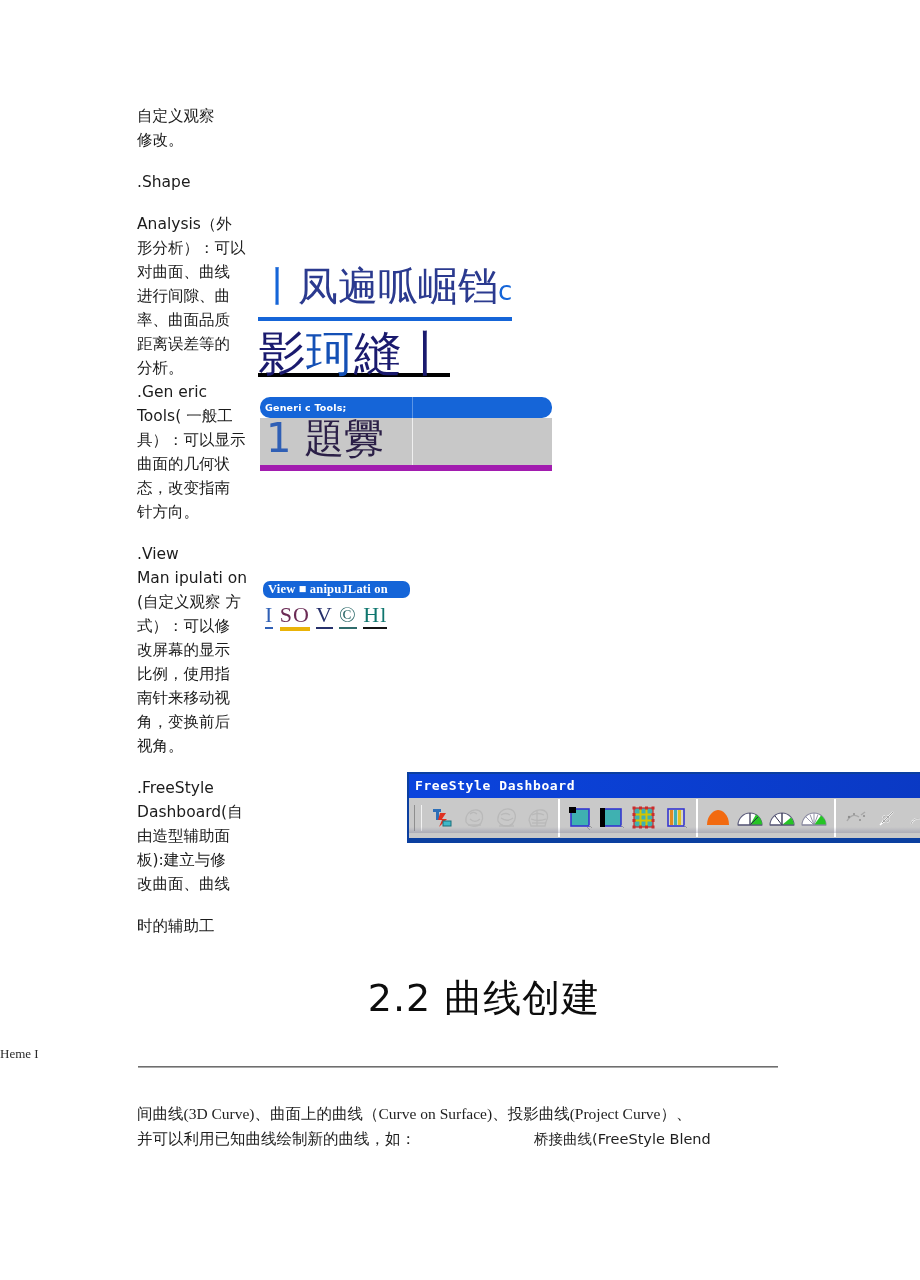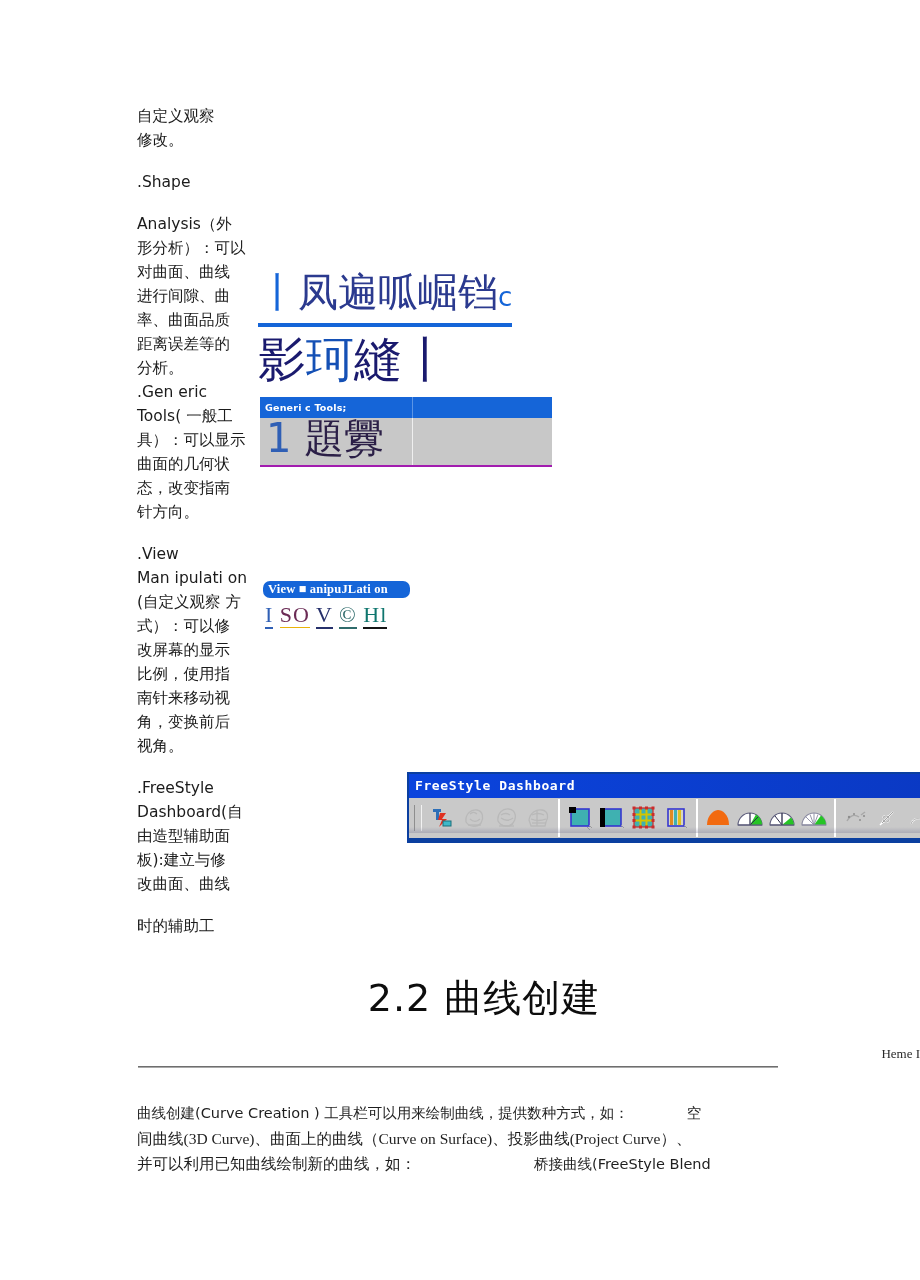--- a/index.html
+++ b/index.html
@@ -38,22 +38,23 @@
     margin: 0 0 0 0;
   }
   #left-column p.gap {
     margin-top: 18px;
   }
 
   
   #garble-block {
     position: absolute;
     left: 258px;
-    top: 268px;
+    top: 262px;
     width: 330px;
+    text-decoration: underline;
   }
   .garble-line1 {
     font-family: "DejaVu Sans", sans-serif;
     font-size: 40px;
     line-height: 48px;
     color: #2b3a8f;
     white-space: nowrap;
     border-bottom: 4px solid #1565d8;
     display: inline-block;
     padding-bottom: 2px;
@@ -95,36 +96,37 @@
     background: #1565d8;
     color: #ffffff;
     font-family: "DejaVu Sans", sans-serif;
     font-size: 9.5px;
     font-weight: bold;
     line-height: 21px;
     padding-left: 5px;
     box-sizing: border-box;
     letter-spacing: 0.2px;
     position: relative;
+    border-radius: 10px;
   }
   #generic-tools-panel .tb-title::after {
     content: "";
     position: absolute;
     left: 152px;
     top: 0;
     width: 1px;
     height: 100%;
     background: #5b95e6;
   }
   #generic-tools-panel .tb-body {
     height: 47px;
     background: #c8c8c8;
     position: relative;
     overflow: hidden;
-    border-bottom: 2px solid #a21caf;
+    border-bottom: 6px solid #a21caf;
   }
   #generic-tools-panel .tb-body::after {
     content: "";
     position: absolute;
     left: 152px;
     top: 0;
     width: 1px;
     height: 100%;
     background: #efefef;
   }
@@ -166,21 +168,21 @@
   #view-manip-panel .vm-body {
     font-family: "Liberation Serif", serif;
     font-size: 22px;
     line-height: 28px;
     white-space: nowrap;
     padding-top: 3px;
     padding-left: 2px;
     letter-spacing: 1px;
   }
   .vm-g1 { color: #2f5fb5; border-bottom: 2px solid #2f5fb5; }
-  .vm-g2 { color: #6b2b55; border-bottom: 1px solid #eab308; }
+  .vm-g2 { color: #6b2b55; border-bottom: 4px solid #eab308; }
   .vm-g3 { color: #26306b; border-bottom: 2px solid #26306b; }
   .vm-g4 { color: #2f6b6b; border-bottom: 2px solid #2f6b6b; }
   .vm-g5 { color: #0f766e; border-bottom: 2px solid #151515; }
 
   
   #freestyle-dashboard {
     position: absolute;
     left: 407px;
     top: 772px;
     width: 520px;
@@ -255,21 +257,21 @@
     line-height: 46px;
     color: #0d0d0d;
     letter-spacing: 1px;
     padding-left: 48px;
   }
   #heme-label {
     position: absolute;
     left: 0;
     right: 0;
     top: 1045px;
-    text-align: right;
+    text-align: left;
     font-family: "Liberation Serif", serif;
     font-size: 13px;
     line-height: 17px;
     color: #2a2a2a;
   }
   #heading-rule {
     position: absolute;
     left: 138px;
     top: 1066px;
     width: 640px;
@@ -537,18 +539,17 @@
       </div>
 
     </div>
   </div>
 
   <div id="section-heading"><span>2.2</span> <span>曲线创建</span></div>
   <div id="heme-label">Heme I</div>
   <div id="heading-rule"></div>
 
   <div id="body-paragraph">
-    <span class="ln"><span>曲线创建(Curve Creation ) 工具栏可以用来绘制曲线，提供数种方式，如：</span><span class="spacer-wide"></span><span>空</span></span>
     <span class="ln serif">间曲线(3D Curve)、曲面上的曲线（Curve on Surface)、投影曲线(Project Curve）、</span>
     <span class="ln"><span class="serif">并可以利用已知曲线绘制新的曲线，如：</span><span class="spacer-xwide"></span><span>桥接曲线(FreeStyle Blend</span></span>
   </div>
 
 </div>
 
 </body></html>

